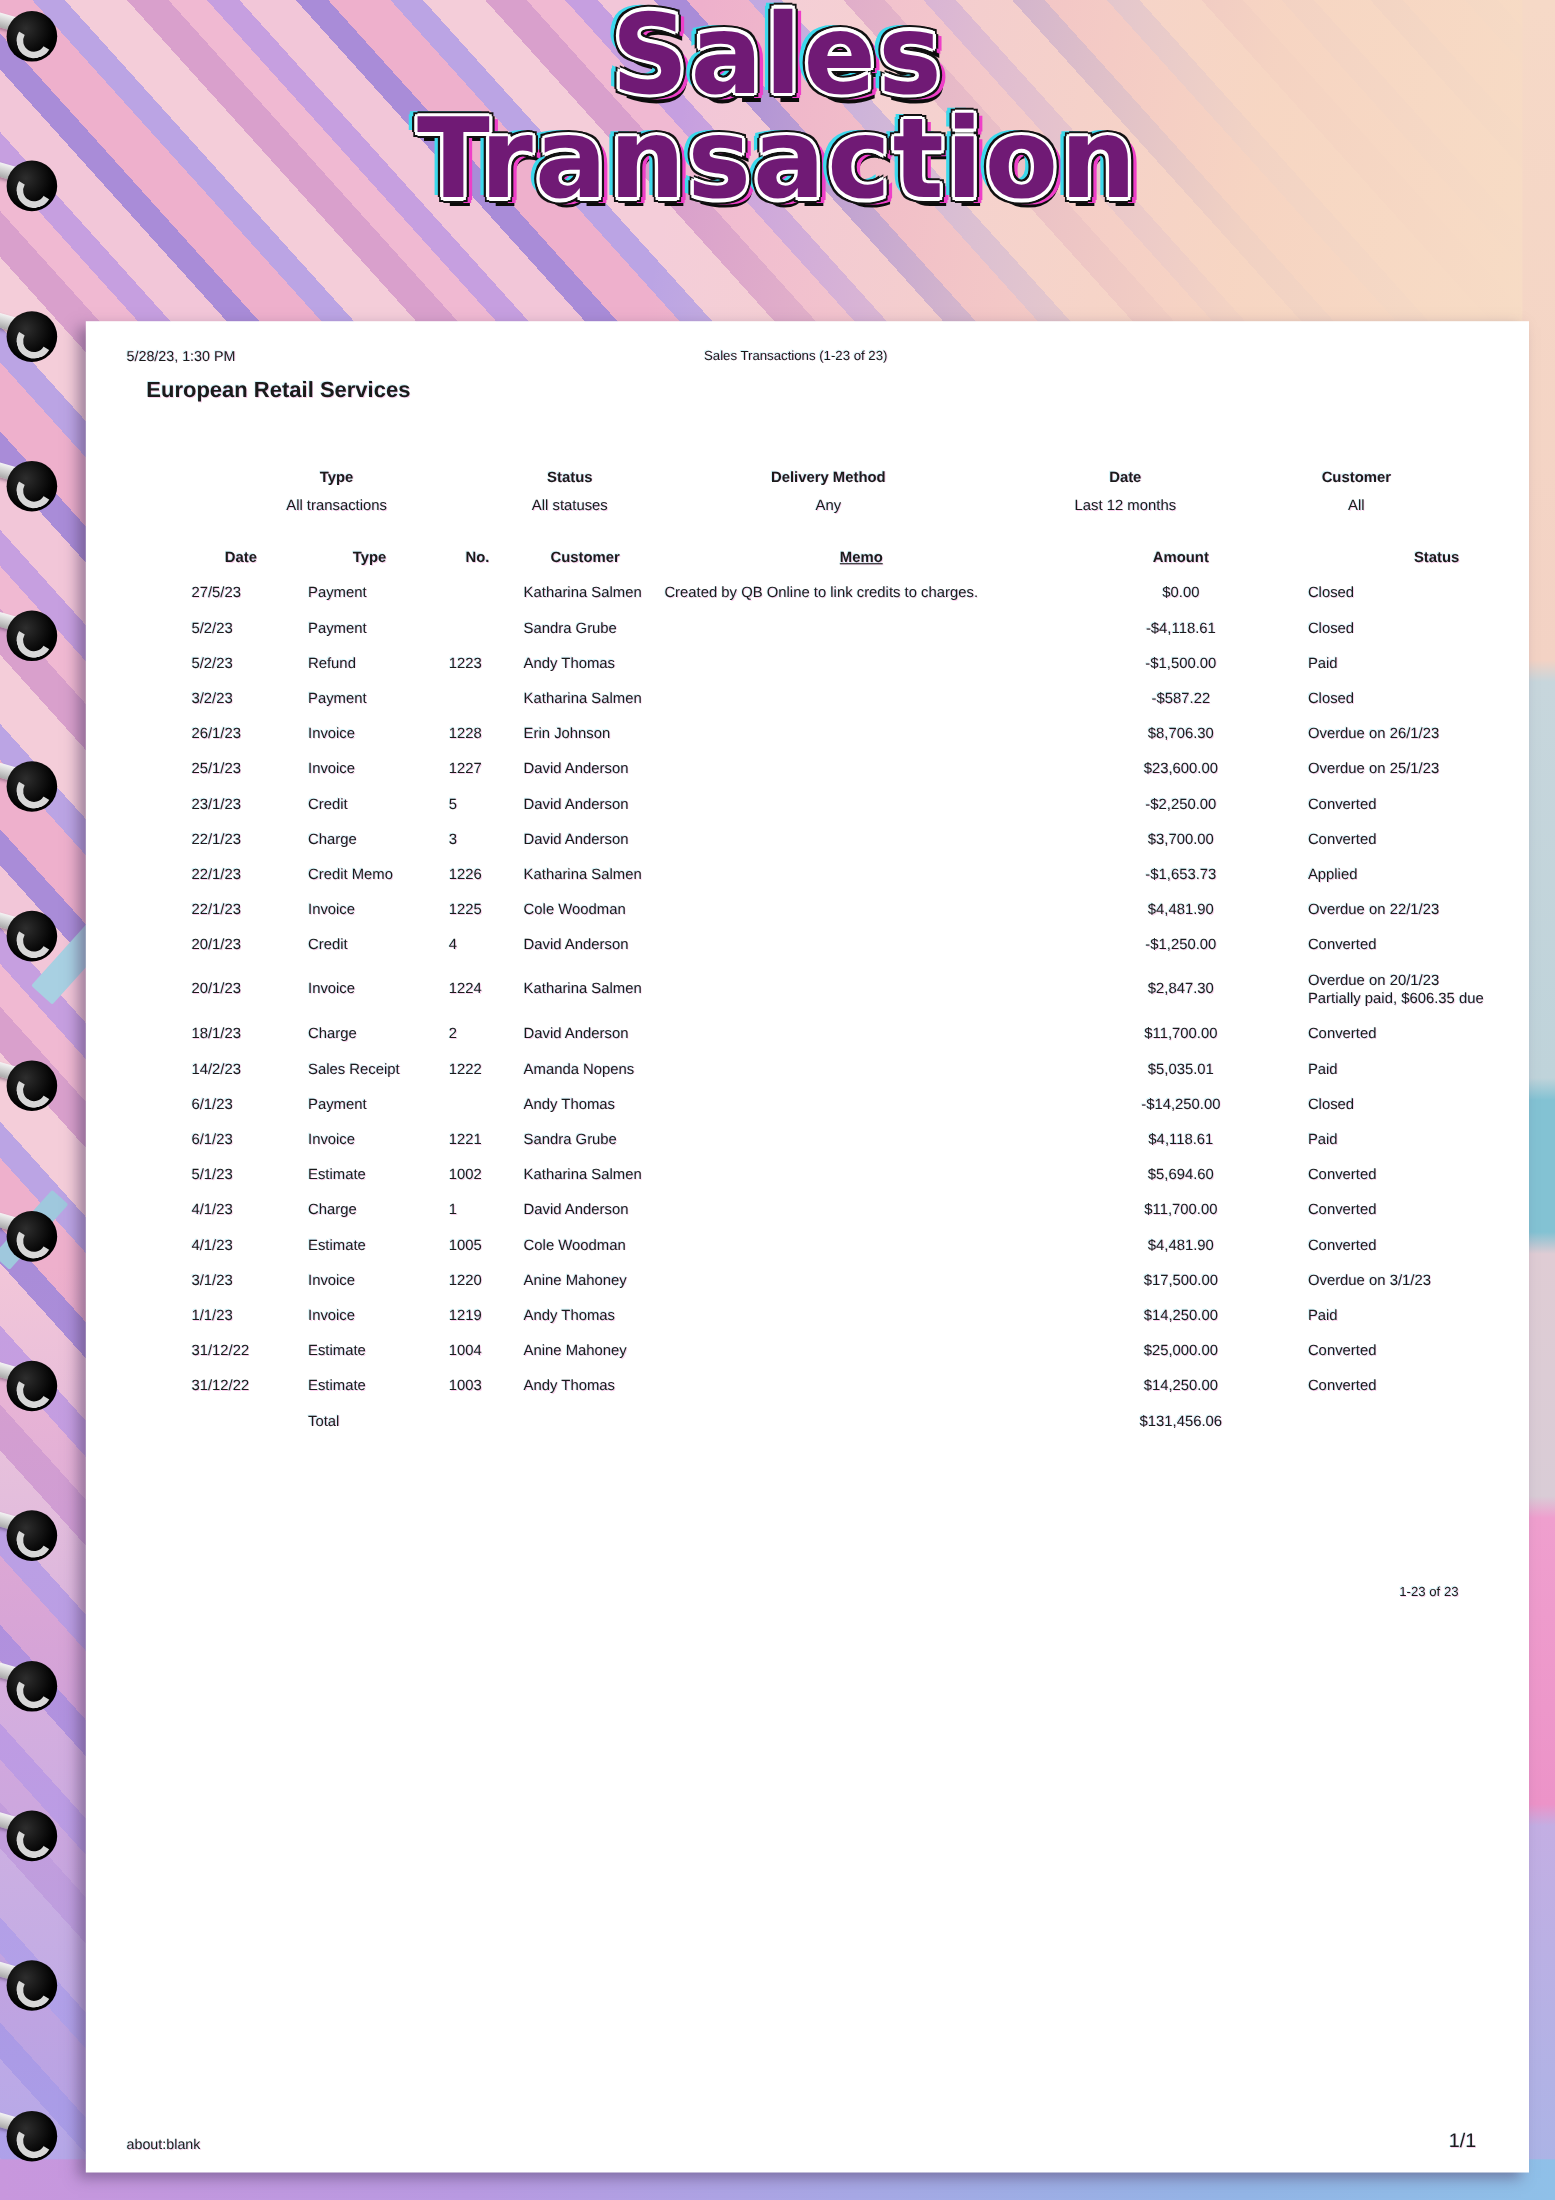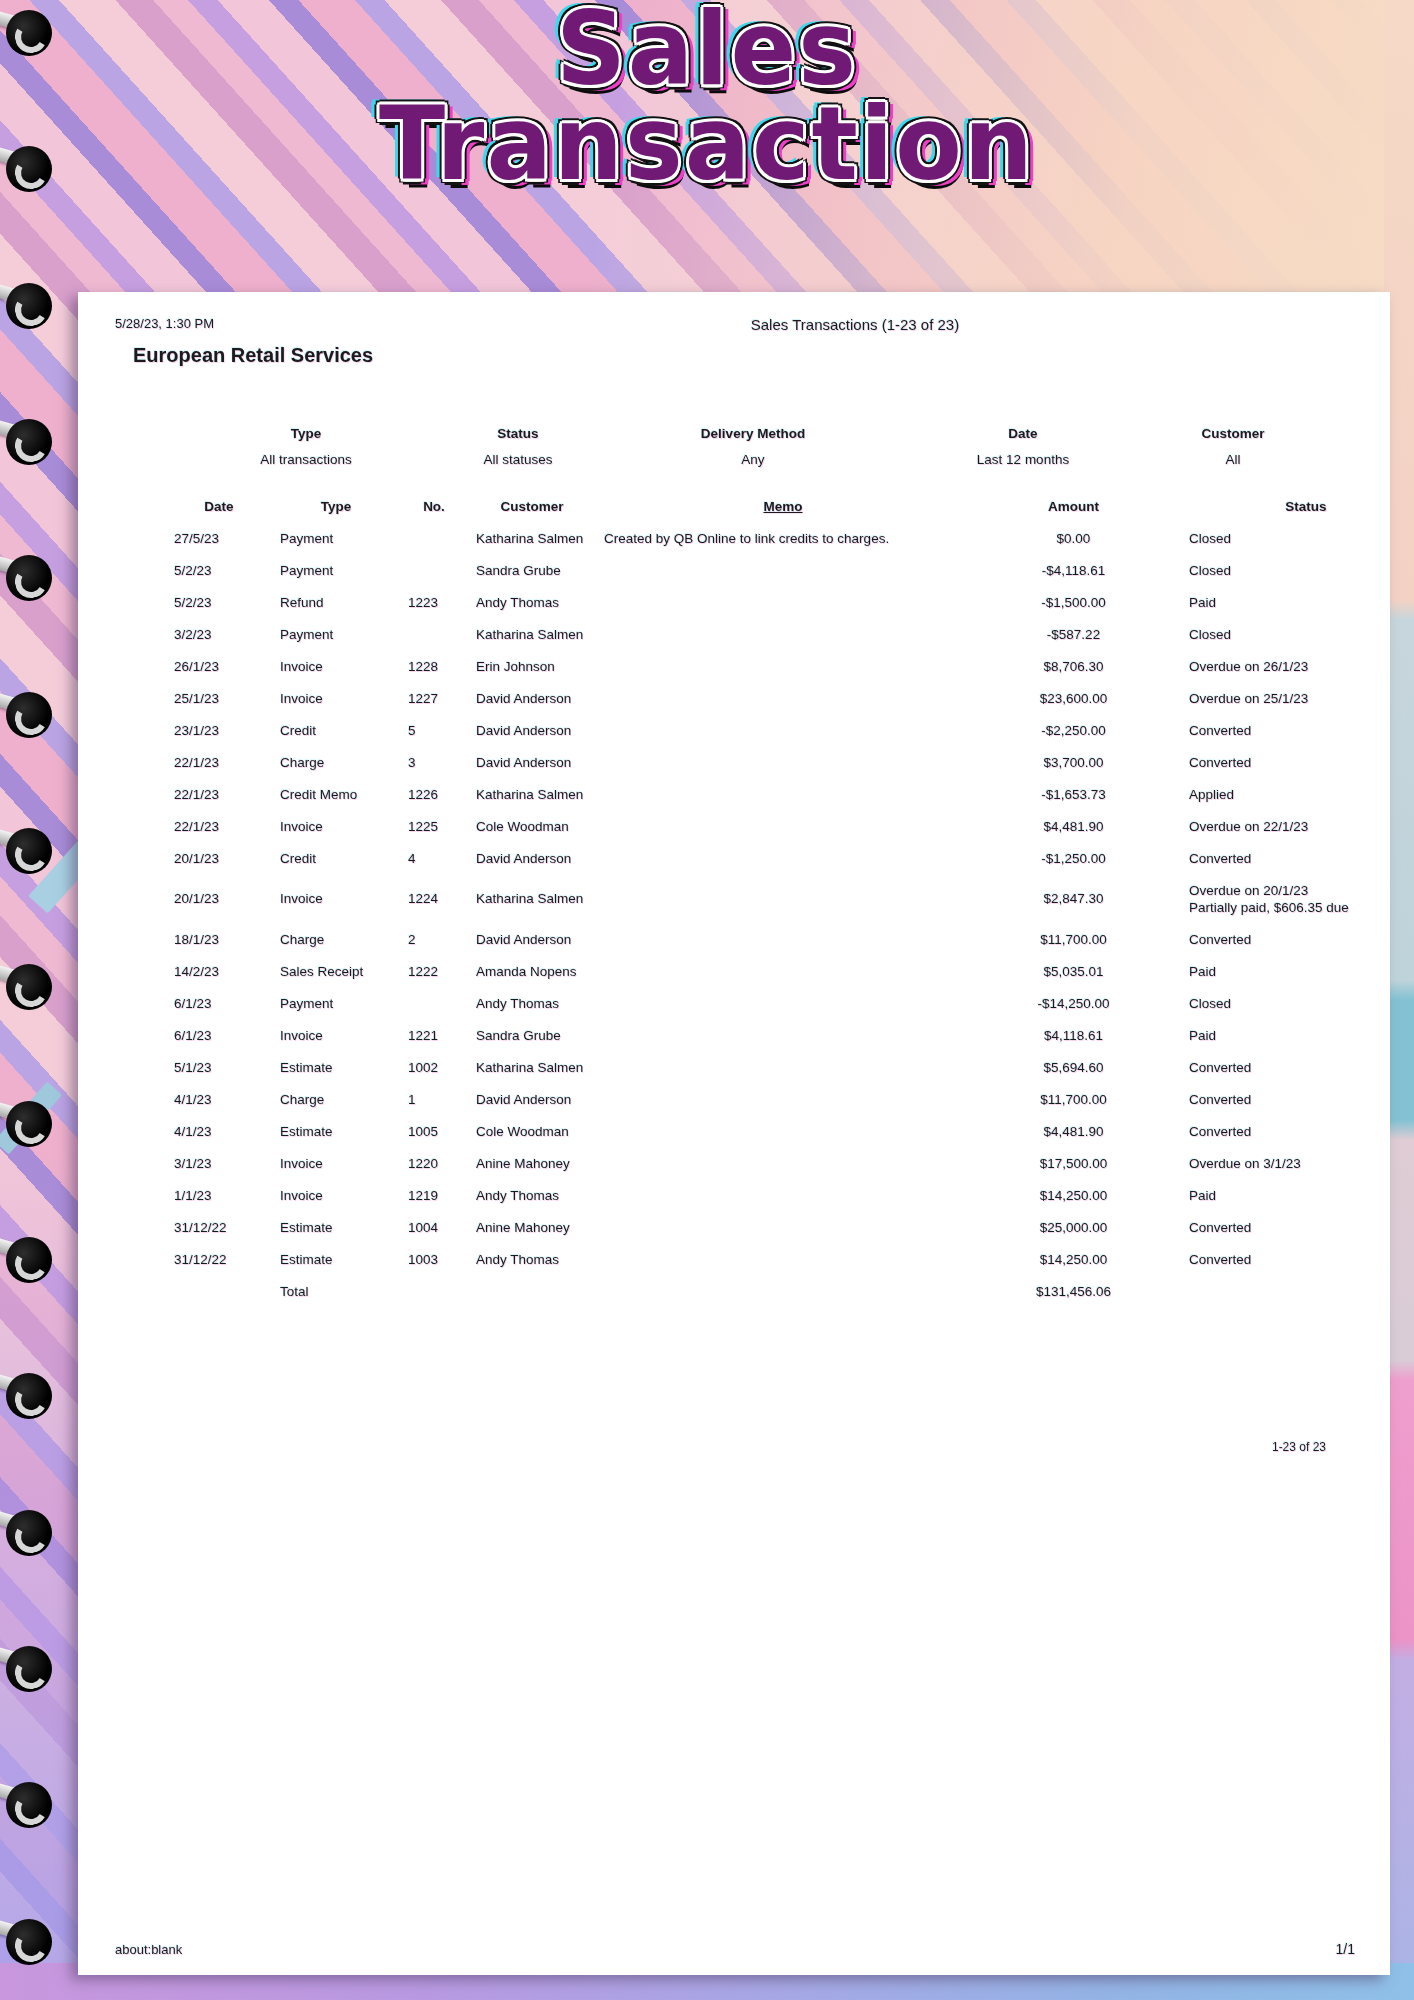--- a/index.html
+++ b/index.html
@@ -54,41 +54,41 @@
     background:radial-gradient(circle at 38% 35%,#2e2e2e,#000 62%);}
   .curl{position:absolute;left:21px;top:12px;width:20px;height:20px;border-radius:50%;
     border:6px solid #d7d7d7;border-top-color:transparent;border-right-color:transparent;
     transform:rotate(-14deg);}
 
   
   .page{position:absolute;left:78px;top:292px;width:1312px;height:1683px;background:#fff;z-index:3;
     box-shadow:-7px 5px 12px rgba(80,60,100,.5);color:#1b1b1b;font-size:13.5px;
     text-shadow:.8px .6px 0 rgba(228,0,160,.18),-.8px -.6px 0 rgba(0,195,230,.18);}
   .print-ts{position:absolute;left:37px;top:24px;font-size:13px;}
-  .print-center{position:absolute;left:562px;top:24px;width:430px;text-align:center;font-size:15px;}
+  .print-center{position:absolute;left:562px;top:24px;width:430px;text-align:left;font-size:12px;}
   .company{position:absolute;left:55px;top:52px;font-size:20px;font-weight:700;}
 
   .filter{position:absolute;top:134px;text-align:center;}
   .filter .flabel{font-weight:700;display:block;}
   .filter .fvalue{display:block;margin-top:11px;}
   .f1{left:88px;width:280px;} .f2{left:350px;width:180px;} .f3{left:555px;width:240px;}
   .f4{left:825px;width:240px;} .f5{left:1075px;width:160px;}
 
   .tbl{position:absolute;left:88px;top:198px;width:1165px;display:table;table-layout:fixed;border-collapse:collapse;}
   .tr{display:table-row;}
   .th,.td{display:table-cell;vertical-align:middle;padding:7.5px 8px;line-height:17px;}
   .th{font-weight:700;text-align:center;}
   .c-date{width:90px;} .c-type{width:112px;} .c-no{width:52px;} .c-cust{width:112px;}
   .c-memo{width:358px;text-decoration:underline;} .c-amt{width:191px;} .c-status{width:250px;}
   .td.amt,.th.amt{text-align:center;padding-right:4px;}
   .td.status{padding-left:16px;}
   .td.memo{padding-right:24px;}
   .range{position:absolute;top:1148px;right:64px;font-size:12px;}
   .foot-l{position:absolute;left:37px;bottom:18px;font-size:13px;}
-  .foot-r{position:absolute;right:35px;bottom:18px;font-size:14px;}
+  .foot-r{position:absolute;right:48px;bottom:18px;font-size:18px;}
 </style>
 </head>
 <body>
 
 <div class="wash-bl"></div>
 <div class="blue-stripe bs1"></div>
 <div class="blue-stripe bs2"></div>
 <div class="right-strip"></div>
 <div class="bottom-strip"></div>
 

